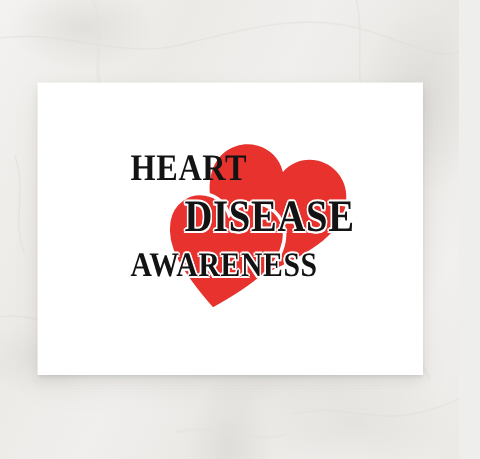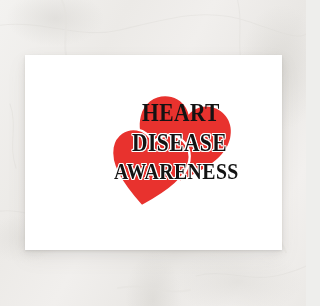--- a/index.html
+++ b/index.html
@@ -51,21 +51,20 @@
     box-shadow:
       0 1px 2px rgba(120,118,114,.16),
       0 3px 7px rgba(120,118,114,.13),
       0 8px 18px rgba(120,118,114,.09);
   }
 
   
   #art {
     position: absolute;
     inset: 0;
-    text-align: center;
   }
 
   
   #hearts {
     position: absolute;
     left: 0; top: 0;
     width: 257px;
     height: 195px;
   }
 
@@ -86,21 +85,21 @@
     transform-origin: left center;
   }
   
   .line span.glyphs {
     display: inline-block;
     transform: scaleX(.86);
     transform-origin: left center;
   }
 
   #line-heart     { font-size: 25px; margin-bottom: 5px; }
-  #line-disease   { font-size: 25px; margin-bottom: 5px; }
+  #line-disease   { font-size: 30px; margin-bottom: 5px; margin-left: 36px; }
   #line-awareness { font-size: 23px; }
 
   
   .haloed span.glyphs {
     paint-order: stroke fill;
     text-shadow:
       -1.2px 0 0 #fff,  1.2px 0 0 #fff,
        0 -1.2px 0 #fff, 0  1.2px 0 #fff,
       -1px -1px 0 #fff, 1px -1px 0 #fff,
       -1px  1px 0 #fff, 1px  1px 0 #fff;

